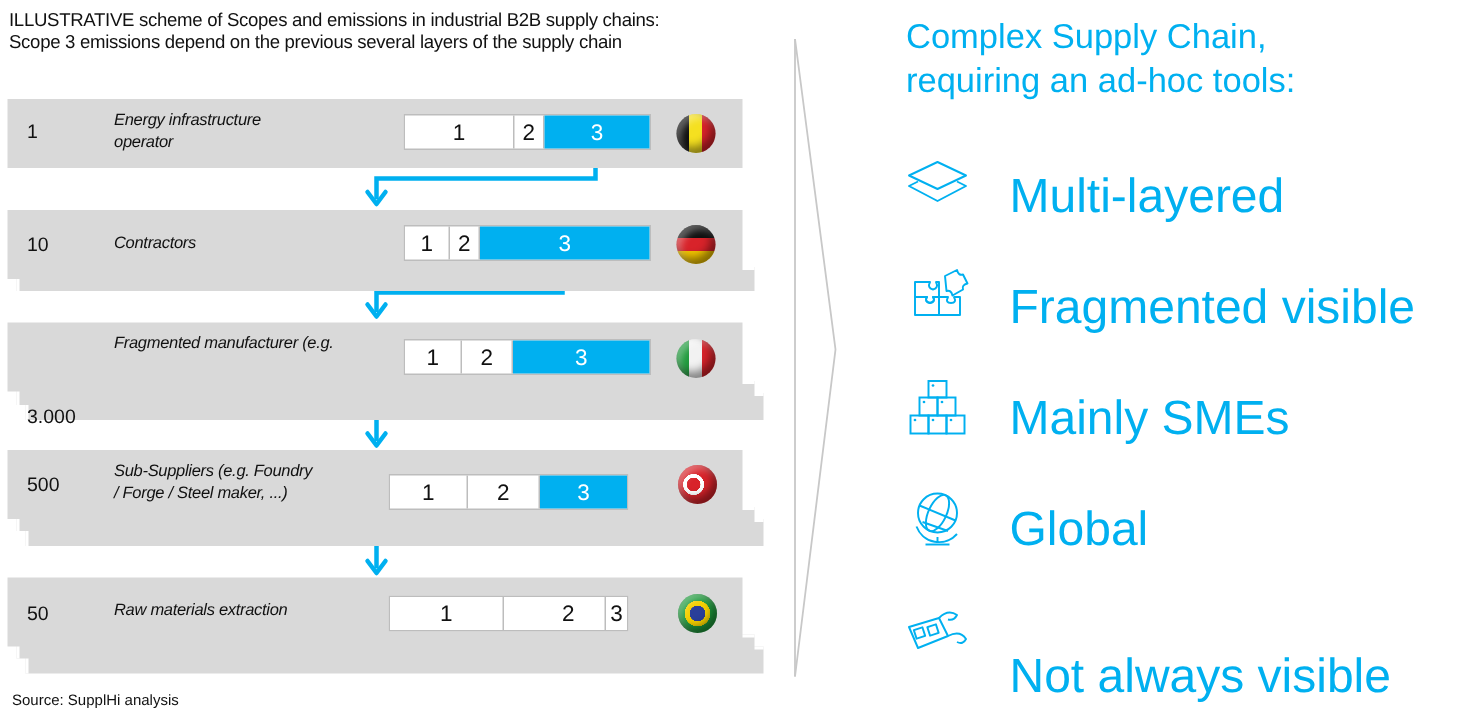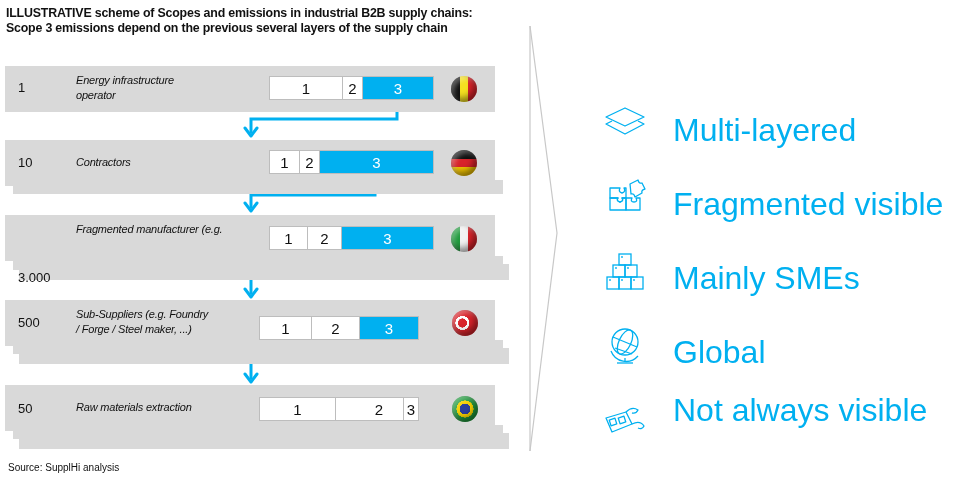--- a/index.html
+++ b/index.html
@@ -1,19 +1,19 @@
 <!DOCTYPE html>
 <html><head>
 <meta charset="utf-8">
 <style>
   html, body { margin:0; padding:0; background:#ffffff; }
   body { width:975px; height:482px; position:relative; overflow:hidden;
          font-family:"Liberation Sans", sans-serif; color:#222; }
   .abs { position:absolute; }
-  .title { left:6px; top:6px; font-size:12.4px; line-height:15px; color:#111; letter-spacing:-0.2px;font-weight:bold; }
+  .title { left:6px; top:6px; font-size:12.4px; line-height:15px; color:#111; letter-spacing:-0.2px; }
   .title div { white-space:nowrap; }
   .row { position:absolute; left:5px; width:490px; height:46px; background:#d9d9d9; }
   .shadow { position:absolute; background:#d9d9d9; border-top:2px solid #fff; border-left:2px solid #fff; }
   .count { position:absolute; left:13px; font-size:13px; color:#111; }
   .label { position:absolute; left:71px; font-size:11px; line-height:15px; color:#111; white-space:nowrap; letter-spacing:-0.2px;font-style:italic; }
   .bar { position:absolute; height:24px; display:flex; border:1px solid #bdbdbd; box-sizing:border-box; background:#fff; }
   .seg { height:100%; box-sizing:border-box; display:flex; align-items:center; justify-content:center;
          font-size:15px; color:#111; border-right:1px solid #bdbdbd; }
   .seg:last-child { border-right:none; }
   .seg.hi { background:#00b0f0; color:#fff; border-right:none; }
@@ -121,20 +121,22 @@
     <div class="seg" style="width:76px;">1</div>
     <div class="seg" style="width:68px;justify-content:flex-end;padding-right:20px;">2</div>
     <div class="seg" style="flex:1;">3</div>
   </div>
   <div class="flag" style="left:447px;top:11px;background:radial-gradient(circle at 50% 50%, #2a3f9a 0 28%, #f5d000 29% 46%, #1f9a3c 47%);"></div>
 </div>
 
 <div class="abs source">Source: SupplHi analysis</div>
 
 <div class="abs rhead">
+  <div>Complex Supply Chain,</div>
+  <div>requiring an ad-hoc tools:</div>
 </div>
 
 <svg class="ficon" style="top:104px;" viewBox="0 0 46 40">
   <g fill="none" stroke="#00b0f0" stroke-width="1.3" stroke-linejoin="round">
     <polygon points="23,4 42,13 23,22 4,13"></polygon>
     <polyline points="10,17 4,20 23,30 42,20 36,17"></polyline>
   </g>
 </svg>
 <div class="feat" style="top:112px;">Multi-layered</div>
 
@@ -183,13 +185,13 @@
 
 <svg class="ficon" style="top:400px;" viewBox="0 0 46 40">
   <g fill="none" stroke="#00b0f0" stroke-width="1.3" stroke-linejoin="round">
     <path d="M4,18 L24,12 L30,24 L10,32 Z"></path>
     <rect x="8" y="19" width="6" height="6" transform="rotate(-18 11 22)"></rect>
     <rect x="17" y="17" width="6" height="6" transform="rotate(-18 20 20)"></rect>
     <path d="M24,12 Q30,6 36,10 Q34,14 30,13"></path>
     <path d="M30,24 Q38,20 42,26 Q40,30 36,28"></path>
   </g>
 </svg>
-<div class="feat" style="top:392px;">Not always visible</div>
+<div class="feat" style="top:432px;">Not always visible</div>
 
 </body></html>

